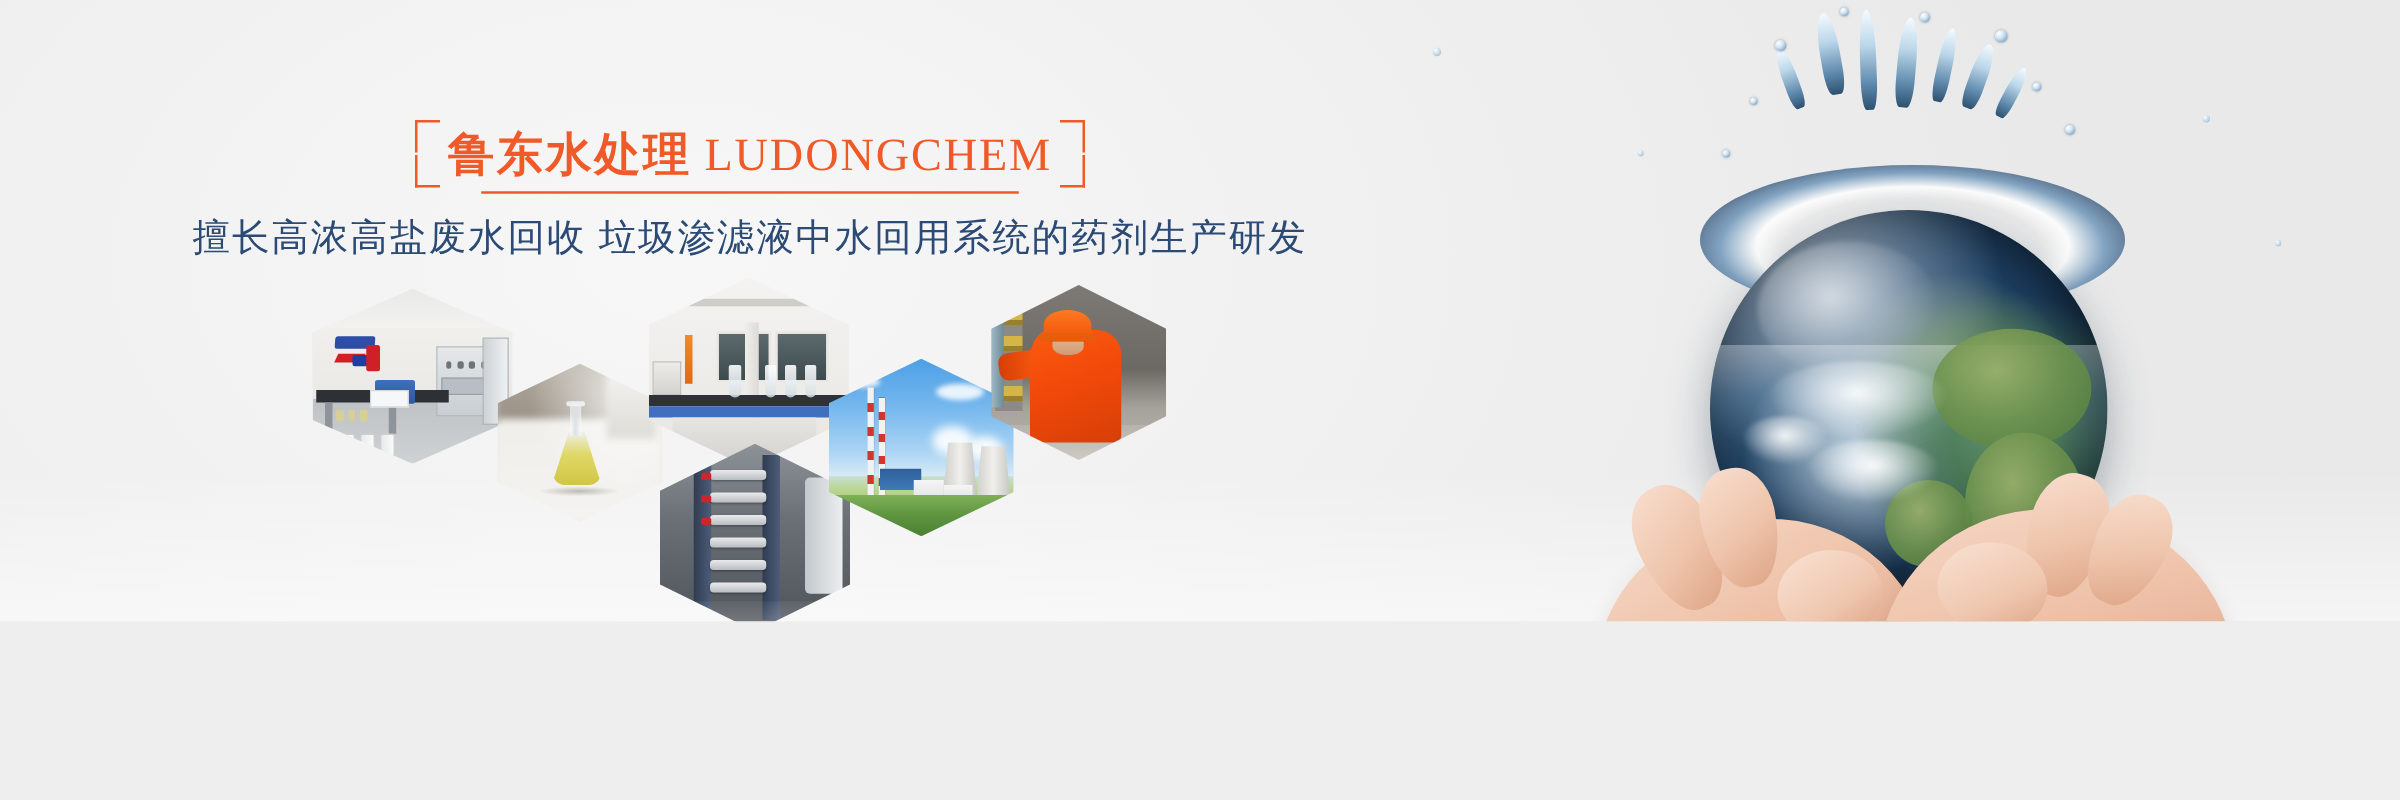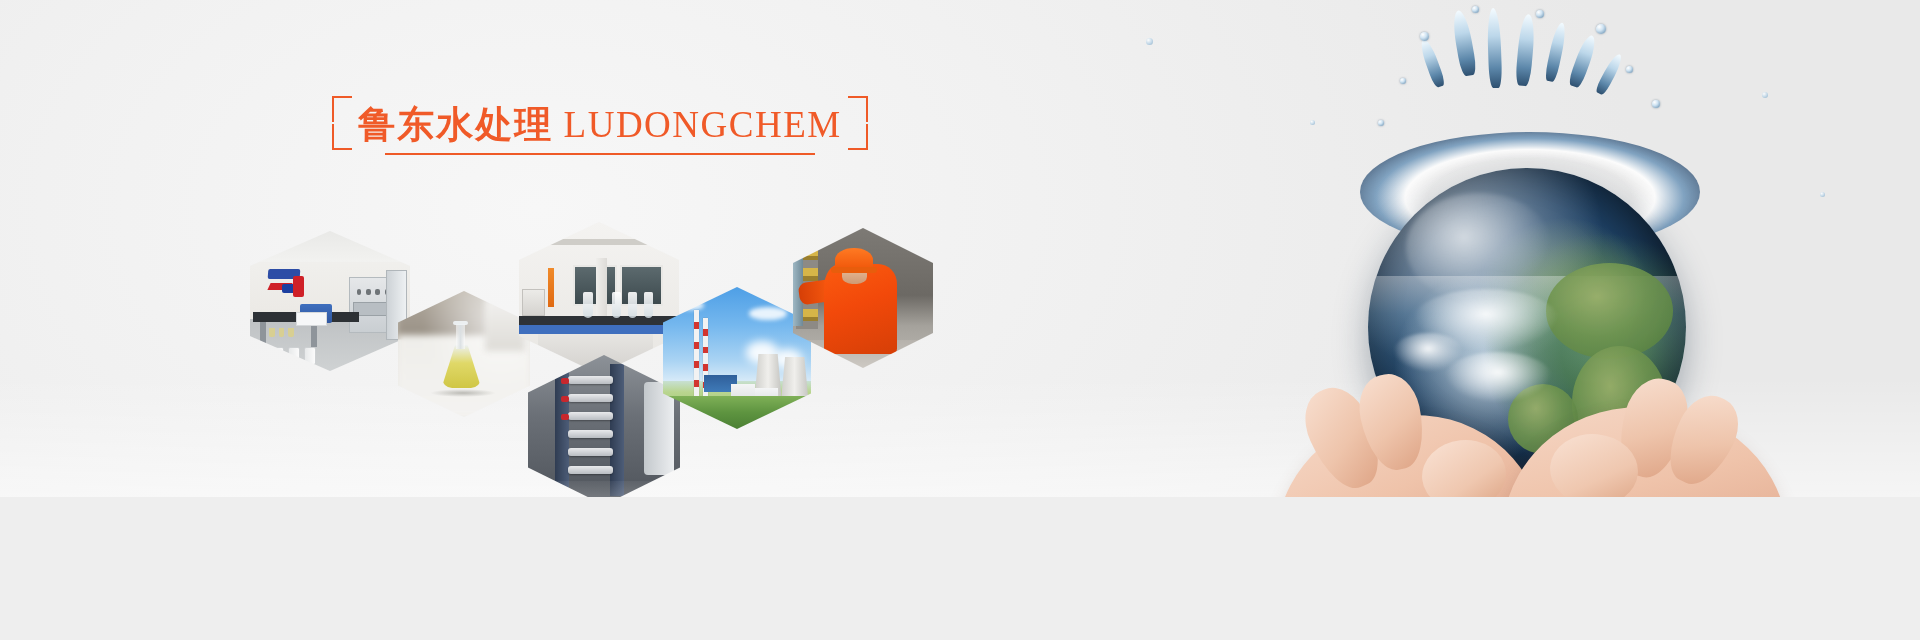--- a/index.html
+++ b/index.html
@@ -325,20 +325,21 @@
       <span class="br br2"></span>
 
       <div class="main-title">
         <span class="cn">鲁东水处理</span>
         <span class="en">LUDONGCHEM</span>
       </div>
     </div>
 
     <div class="title-rule"></div>
 
+    <div class="subtitle">擅长高浓高盐废水回收 垃圾渗滤液中水回用系统的药剂生产研发</div>
   </div>
 
   <div class="hex-cluster">
 
     <div class="hex" style="left:250px;top:231px;width:160px;height:140px;">
       <div class="photo lab1">
         <div class="ceiling"></div>
         <div class="cabinet">
             <div class="panel"></div>
           <div class="k" style="left:12%;top:20%"></div>

